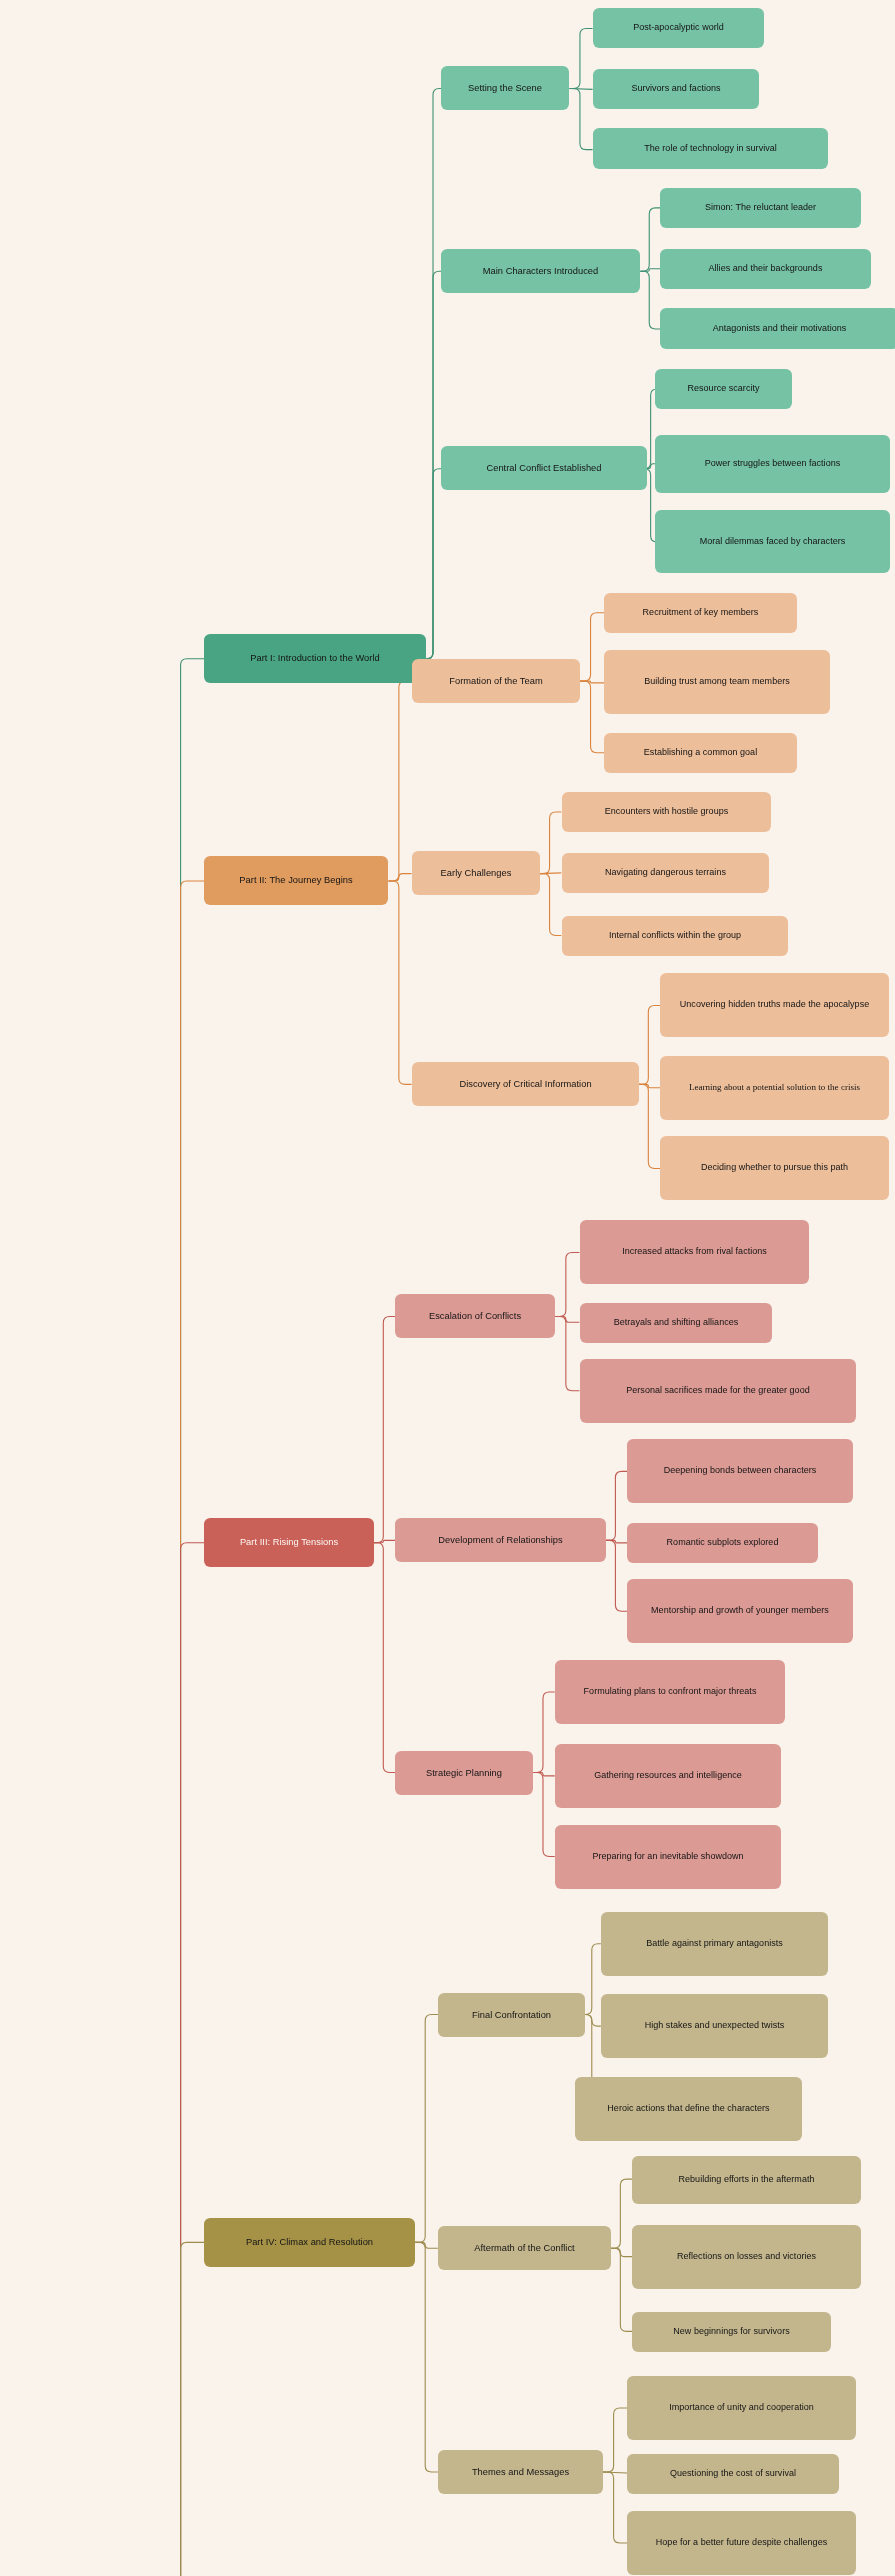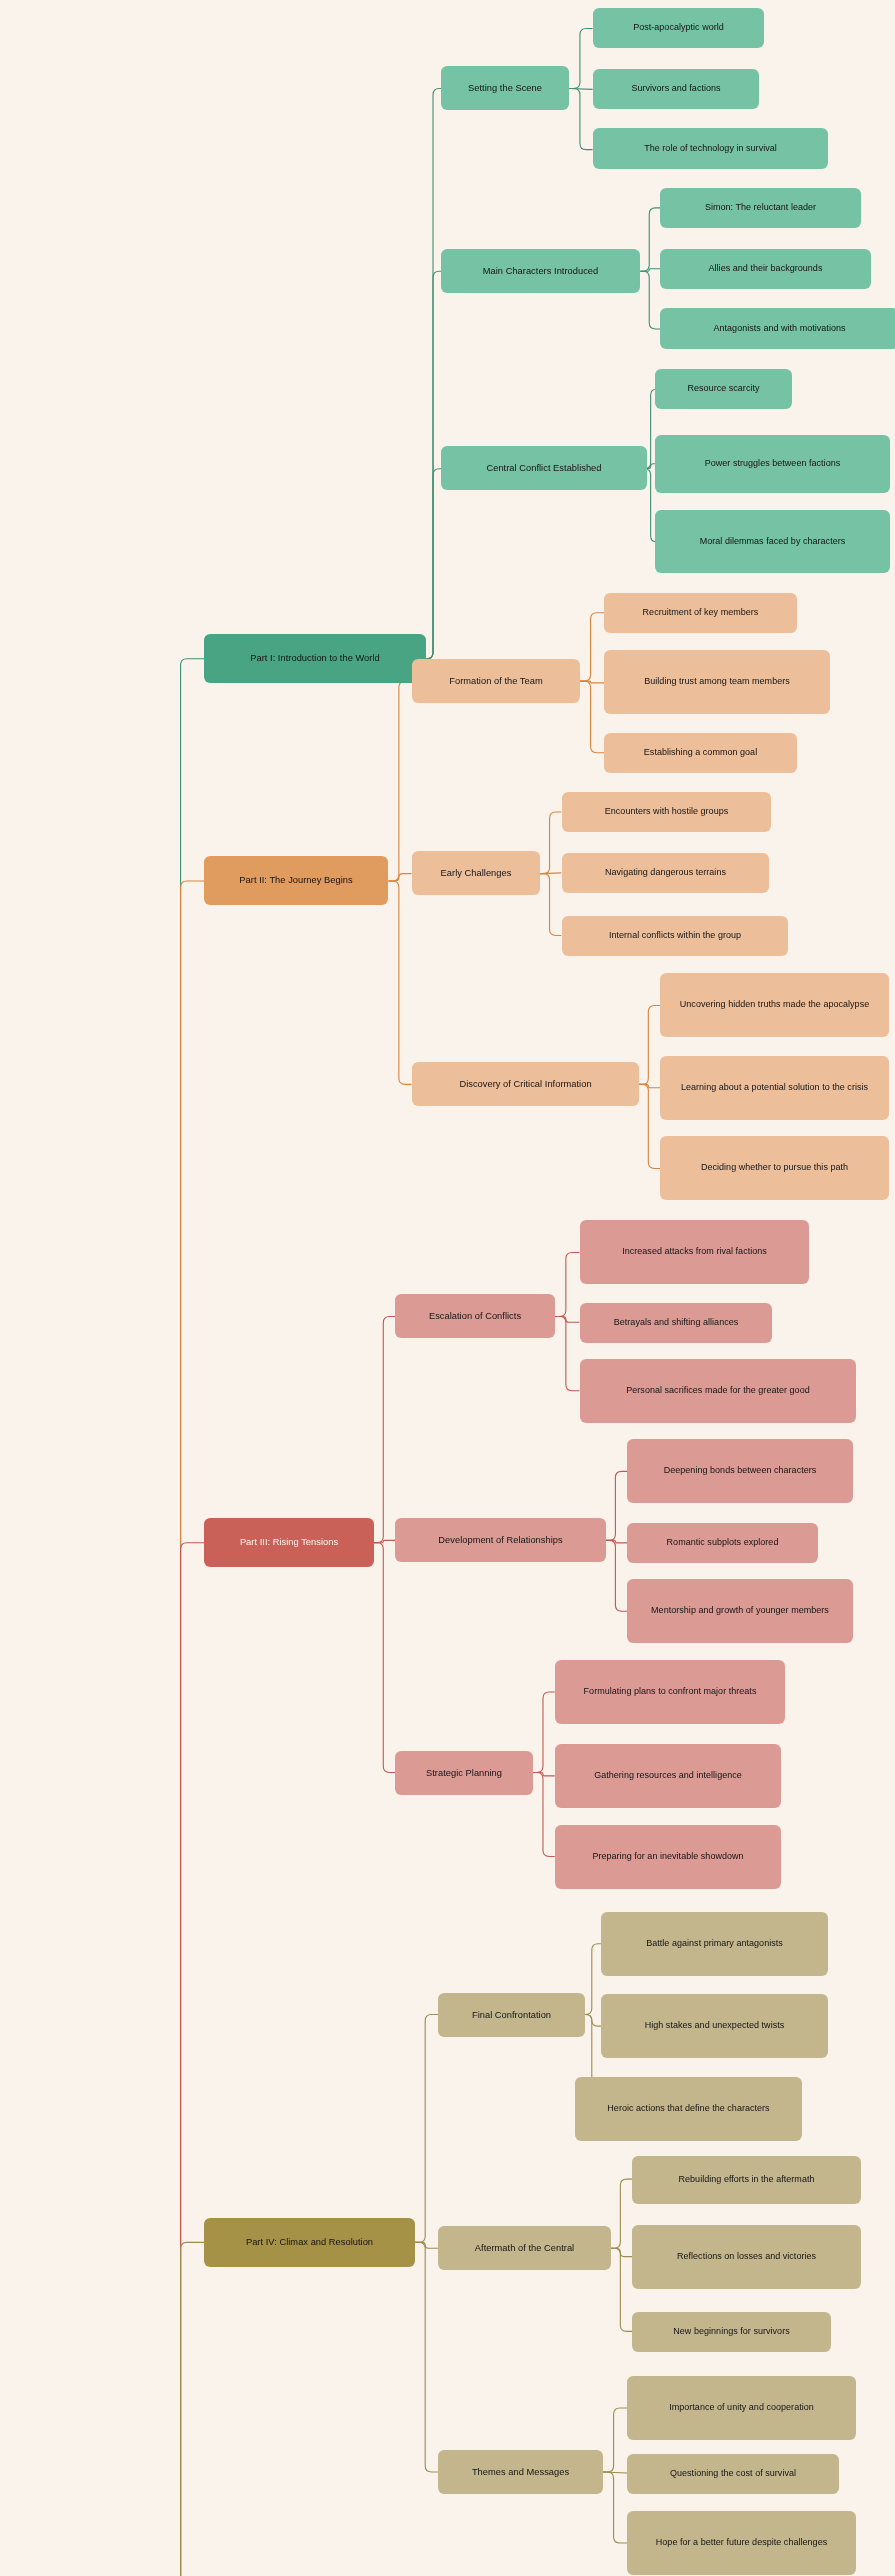--- a/index.html
+++ b/index.html
@@ -126,21 +126,21 @@
       <div class="node lvl2" style="left: 441px; top: 249px; width: 199px; min-height: 44px; background: rgb(118, 194, 164);">
         <span>Main Characters Introduced</span>
       </div>
       <div class="node lvl3" style="left: 660px; top: 188px; width: 201px; min-height: 40px; background: rgb(118, 194, 164);">
         <span>Simon: The reluctant leader</span>
       </div>
       <div class="node lvl3" style="left: 660px; top: 249px; width: 211px; min-height: 40px; background: rgb(118, 194, 164);">
         <span>Allies and their backgrounds</span>
       </div>
       <div class="node lvl3" style="left: 660px; top: 308px; width: 239px; min-height: 41px; background: rgb(118, 194, 164);">
-        <span>Antagonists and with motivations</span>
+        <span>Antagonists and their motivations</span>
       </div>
       <div class="node lvl2" style="left: 441px; top: 446px; width: 206px; min-height: 44px; background: rgb(118, 194, 164);">
         <span>Central Conflict Established</span>
       </div>
       <div class="node lvl3" style="left: 655px; top: 369px; width: 137px; min-height: 40px; background: rgb(118, 194, 164);">
         <span>Resource scarcity</span>
       </div>
       <div class="node lvl3" style="left: 655px; top: 435px; width: 235px; min-height: 58px; background: rgb(118, 194, 164);">
         <span>Power struggles between factions</span>
       </div>
@@ -173,21 +173,21 @@
       </div>
       <div class="node lvl3" style="left: 562px; top: 916px; width: 226px; min-height: 40px; background: rgb(237, 190, 154);">
         <span>Internal conflicts within the group</span>
       </div>
       <div class="node lvl2" style="left: 412px; top: 1062px; width: 227px; min-height: 44px; background: rgb(237, 190, 154);">
         <span>Discovery of Critical Information</span>
       </div>
       <div class="node lvl3" style="left: 660px; top: 973px; width: 229px; min-height: 64px; background: rgb(237, 190, 154);">
         <span>Uncovering hidden truths made the apocalypse</span>
       </div>
-      <div class="node lvl3" style="left: 660px; top: 1056px; width: 229px; min-height: 64px; background: rgb(237, 190, 154);">
+      <div class="node lvl3" style="left: 660px; top: 1056px; width: 229px; min-height: 64px; background: rgb(237, 190, 154); font-family: Liberation Serif, serif;">
         <span>Learning about a potential solution to the crisis</span>
       </div>
       <div class="node lvl3" style="left: 660px; top: 1136px; width: 229px; min-height: 64px; background: rgb(237, 190, 154);">
         <span>Deciding whether to pursue this path</span>
       </div>
       <div class="node lvl1 light-text" style="left: 204px; top: 1518px; width: 170px; min-height: 49px; background: rgb(201, 97, 88); color: rgb(253, 247, 242);">
         <span>Part III: Rising Tensions</span>
       </div>
       <div class="node lvl2" style="left: 395px; top: 1294px; width: 160px; min-height: 44px; background: rgb(220, 154, 148);">
         <span>Escalation of Conflicts</span>
@@ -234,21 +234,21 @@
       <div class="node lvl3" style="left: 601px; top: 1912px; width: 227px; min-height: 64px; background: rgb(195, 182, 141);">
         <span>Battle against primary antagonists</span>
       </div>
       <div class="node lvl3" style="left: 601px; top: 1994px; width: 227px; min-height: 64px; background: rgb(195, 182, 141); text-align: right;">
         <span>High stakes and unexpected twists</span>
       </div>
       <div class="node lvl3" style="left: 575px; top: 2077px; width: 227px; min-height: 64px; background: rgb(195, 182, 141);">
         <span>Heroic actions that define the characters</span>
       </div>
       <div class="node lvl2" style="left: 438px; top: 2226px; width: 173px; min-height: 44px; background: rgb(195, 182, 141);">
-        <span>Aftermath of the Central</span>
+        <span>Aftermath of the Conflict</span>
       </div>
       <div class="node lvl3" style="left: 632px; top: 2156px; width: 229px; min-height: 48px; background: rgb(195, 182, 141);">
         <span>Rebuilding efforts in the aftermath</span>
       </div>
       <div class="node lvl3" style="left: 632px; top: 2225px; width: 229px; min-height: 64px; background: rgb(195, 182, 141);">
         <span>Reflections on losses and victories</span>
       </div>
       <div class="node lvl3" style="left: 632px; top: 2312px; width: 199px; min-height: 40px; background: rgb(195, 182, 141);">
         <span>New beginnings for survivors</span>
       </div>

